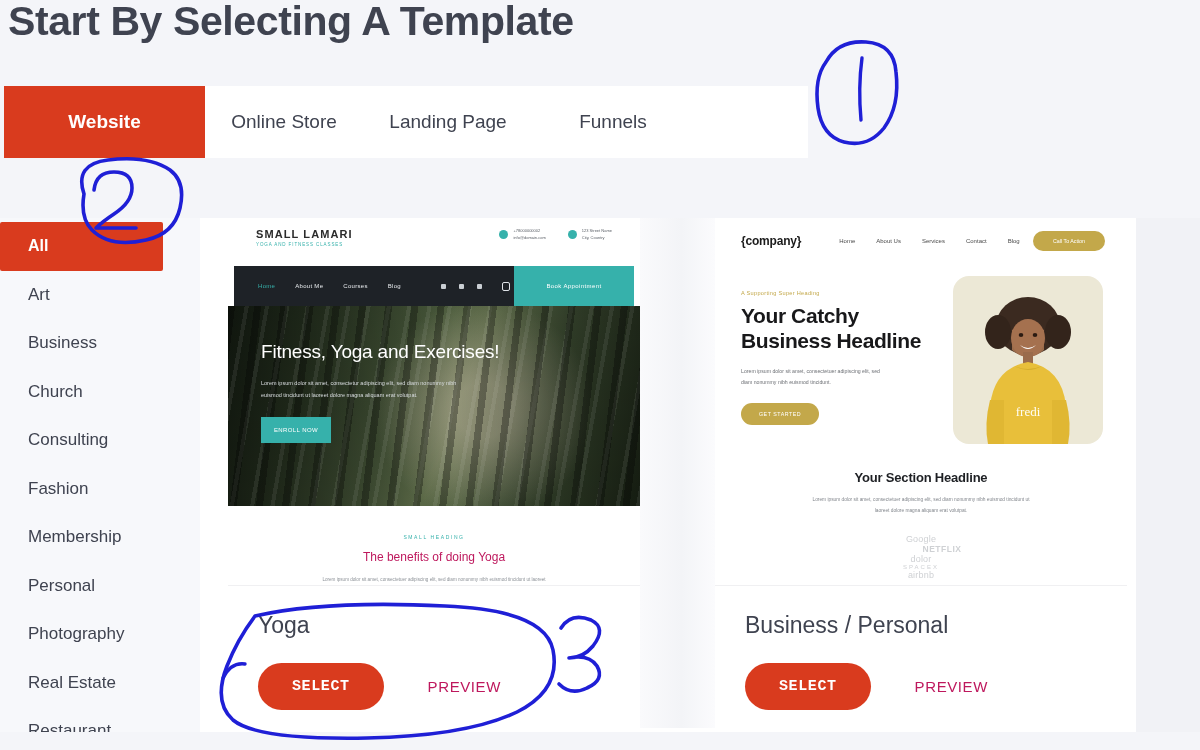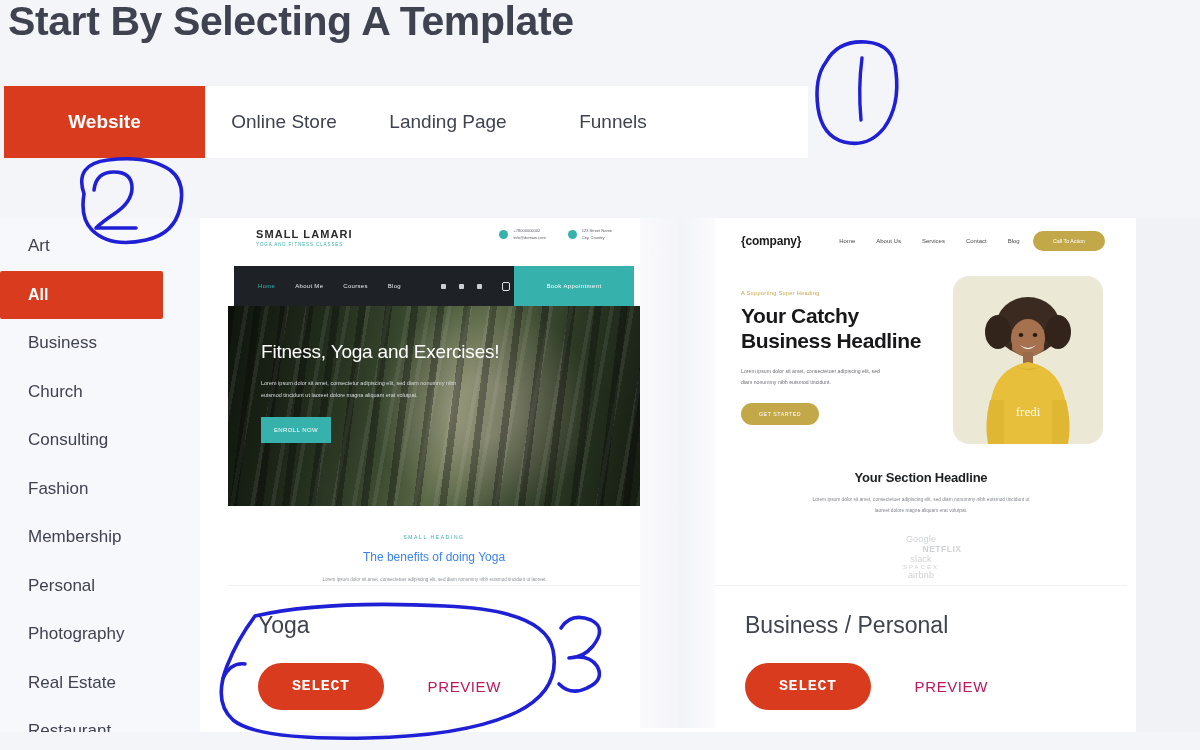--- a/index.html
+++ b/index.html
@@ -190,21 +190,21 @@
       repeating-linear-gradient(-80deg, rgba(255,255,255,.07) 0 4px, rgba(0,0,0,0) 4px 20px),
       linear-gradient(to right, rgba(0,0,0,.55), rgba(0,0,0,.12) 55%, rgba(0,0,0,.45));
   }
   .y-hero-in { position:relative; z-index:3; padding: 34px 0 0 33px; }
   .y-h1 { color:#fff; font-size:19px; line-height:1.28; font-weight:400; letter-spacing:-.2px;}
   .y-p { color:#d9dde0; font-size:5.5px; line-height:2.1; margin-top:14px; width:212px;}
   .y-enroll { margin-top:16px; width:70px;height:26px;background:#36b1ab;color:#fff;font-size:6px;
               display:flex;align-items:center;justify-content:center;letter-spacing:.4px;}
   .y-sec { padding: 28px 0 0 0; text-align:center; }
   .y-kicker { font-size:5px; color:#36b1ab; letter-spacing:1.6px; }
-  .y-h2 { font-size:12px; color:#3b82f6; margin-top:10px; font-weight:400;}
+  .y-h2 { font-size:12px; color:#be185d; margin-top:10px; font-weight:400;}
   .y-sub { font-size:4.6px; color:#8d9298; line-height:2.2; margin:11px auto 0; width:228px;}
 
   
   .b-top { height:46px; display:flex; align-items:center; padding: 0 22px 0 26px;}
   .b-logo { font-size:12px; font-weight:700; color:#1b1b1b; letter-spacing:-.2px;}
   .b-nav { display:flex; gap:21px; margin-left:38px; }
   .b-nav a { font-size:6px; color:#4b4b4b; }
   .b-cta { margin-left:auto; width:72px;height:20px;border-radius:11px;background:#c3a84a;
            color:#fff;font-size:5.3px;display:flex;align-items:center;justify-content:center;}
   .b-hero { display:flex; padding: 16px 24px 0 26px; }
@@ -253,25 +253,25 @@
     </div>
     <div class="tab t-funnel">
       <span>Funnels</span>
     </div>
   </div>
 
   <div id="content-panel"></div>
   <div id="right-gutter"></div>
 
   <div id="sidebar">
-    <div class="cat">
-      <span>Art</span>
-    </div>
     <div class="cat active">
       <span>All</span>
+    </div>
+    <div class="cat">
+      <span>Art</span>
     </div>
     <div class="cat">
       <span>Business</span>
     </div>
     <div class="cat">
       <span>Church</span>
     </div>
     <div class="cat">
       <span>Consulting</span>
     </div>
@@ -406,21 +406,21 @@
         </div>
 
         <div class="b-sec">
           <div class="b-h2">Your Section Headline</div>
           <div class="b-sub">Lorem ipsum dolor sit amet, consectetuer adipiscing elit, sed diam nonummy nibh euismod tincidunt ut laoreet dolore magna aliquam erat volutpat.</div>
         </div>
 
         <div class="b-logos">
           <span>Google</span>
           <span class="netflix">NETFLIX</span>
-          <span>slack</span>
+          <span>dolor</span>
           <span class="spacex">SPACEX</span>
           <span>airbnb</span>
         </div>
       </div>
 
       <div class="card-foot">
         <div class="card-name">Business / Personal</div>
         <div class="card-actions">
           <button class="btn-select">SELECT</button>
           <button class="btn-preview">PREVIEW</button>

